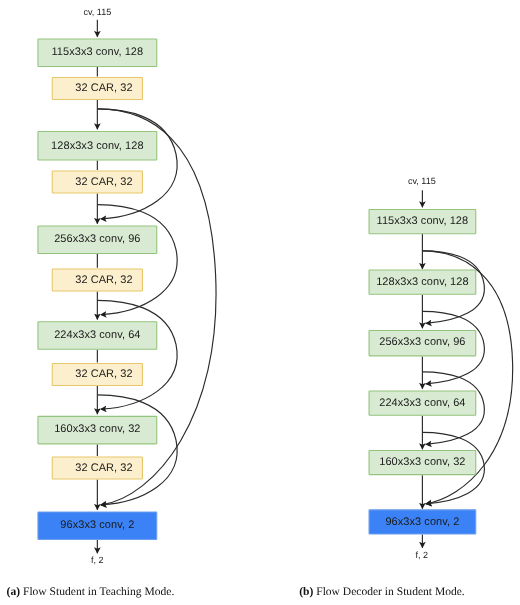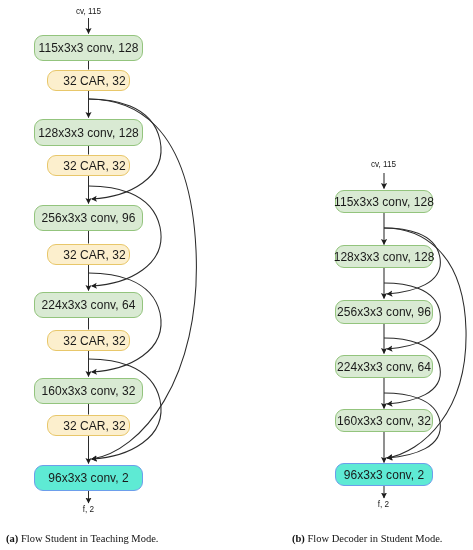--- a/index.html
+++ b/index.html
@@ -33,39 +33,39 @@
     left: 0;
     top: 0;
   }
 
   .node {
     position: absolute;
     box-sizing: border-box;
     display: flex;
     align-items: center;
     justify-content: center;
-    font-size: 12px;
+    font-size: 10px;
     line-height: 1;
     color: #1a1a1a;
     letter-spacing: 0.05px;
     white-space: nowrap;
-    border-radius: 9px;
+    border-radius: 1px;
   }
   .node-conv {
     background: #d9ead3;
     border: 1px solid #93c47d;
   }
   .node-car {
     background: #fdf2d0;
     background: #fcefcd;
     border: 1px solid #e8c76a;
     padding-left: 12px;
   }
   .node-out {
-    background: #5eead4;
+    background: #3b82f6;
     border: 1px solid #6d9eeb;
   }
 
   .io-label {
     position: absolute;
     font-size: 8.2px;
     line-height: 1;
     color: #1a1a1a;
     white-space: nowrap;
     text-align: center;
@@ -202,18 +202,18 @@
 
     <div class="node node-conv" style="left:99px; top:190px; width:98px; height:23px;">115x3x3 conv, 128</div>
     <div class="node node-conv" style="left:99px; top:245px; width:98px; height:23px;">128x3x3 conv, 128</div>
     <div class="node node-conv" style="left:99px; top:300px; width:98px; height:24px;">256x3x3 conv, 96</div>
     <div class="node node-conv" style="left:99px; top:355px; width:98px; height:23px;">224x3x3 conv, 64</div>
     <div class="node node-conv" style="left:99px; top:409px; width:98px; height:23px;">160x3x3 conv, 32</div>
     <div class="node node-out" style="left:99px; top:463px; width:98px; height:23px;">96x3x3 conv, 2</div>
 
     <div class="io-label" style="left:120px; top:501px; width:55px;">f, 2</div>
 
-    <div class="caption" style="left:56px; top:533px;">
+    <div class="caption" style="left:36px; top:533px;">
       <b>(b)</b><span> Flow Decoder in Student Mode.</span>
     </div>
   </div>
 
 </div>
 
 </body></html>

